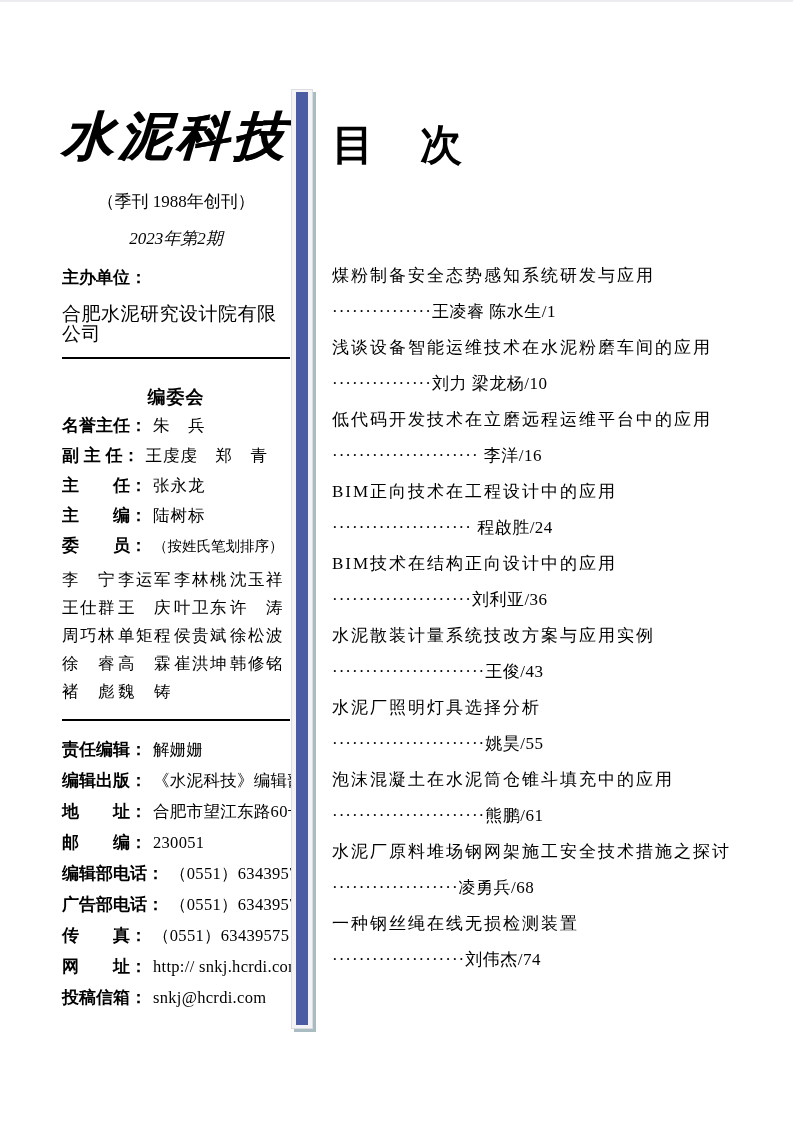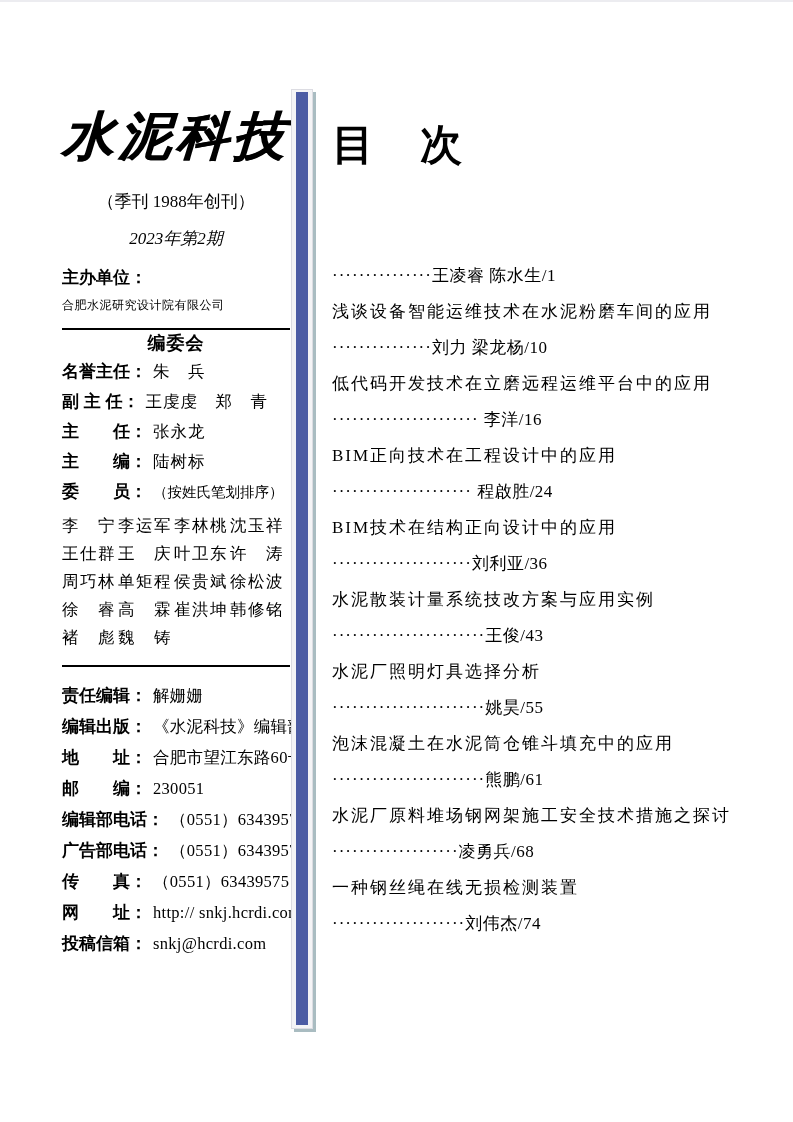--- a/index.html
+++ b/index.html
@@ -65,33 +65,33 @@
     font-style: italic;
   }
   .sponsor-label {
     margin-top: 19px;
     font-family: "Liberation Sans", sans-serif;
     font-weight: bold;
     font-size: 17px;
     line-height: 20px;
   }
   .sponsor-name {
-    margin-top: 7px;
-    font-size: 12px;
+    margin-top: 16px;
+    font-size: 19px;
     letter-spacing: 0.5px;
     line-height: 20px;
   }
   .rule {
     margin-top: 13px;
     border-top: 2px solid #000;
     width: 100%;
     height: 0;
   }
   .board-heading {
-    margin-top: 2px;
+    margin-top: 27px;
     text-align: center;
     font-family: "Liberation Sans", sans-serif;
     font-weight: bold;
     font-size: 18px;
     letter-spacing: 1px;
     line-height: 22px;
   }
   .board-rows { margin-top: 3px; }
   .info-row { line-height: 30px; white-space: nowrap; }
   .lbl {
@@ -233,20 +233,21 @@
 
   <div class="divider">
     <div class="divider-inner"></div>
   </div>
 
   <div class="right-col">
     <div class="toc-heading">目　次</div>
 
     <div class="toc-list">
       <div class="toc-entry">
+        <div class="toc-title">煤粉制备安全态势感知系统研发与应用</div>
         <div class="toc-ref"><span class="dots">···············</span><span class="auth">王凌睿 陈水生/1</span></div>
       </div>
       <div class="toc-entry">
         <div class="toc-title">浅谈设备智能运维技术在水泥粉磨车间的应用</div>
         <div class="toc-ref"><span class="dots">···············</span><span class="auth">刘力 梁龙杨/10</span></div>
       </div>
       <div class="toc-entry">
         <div class="toc-title">低代码开发技术在立磨远程运维平台中的应用</div>
         <div class="toc-ref"><span class="dots">······················ </span><span class="auth">李洋/16</span></div>
       </div>

